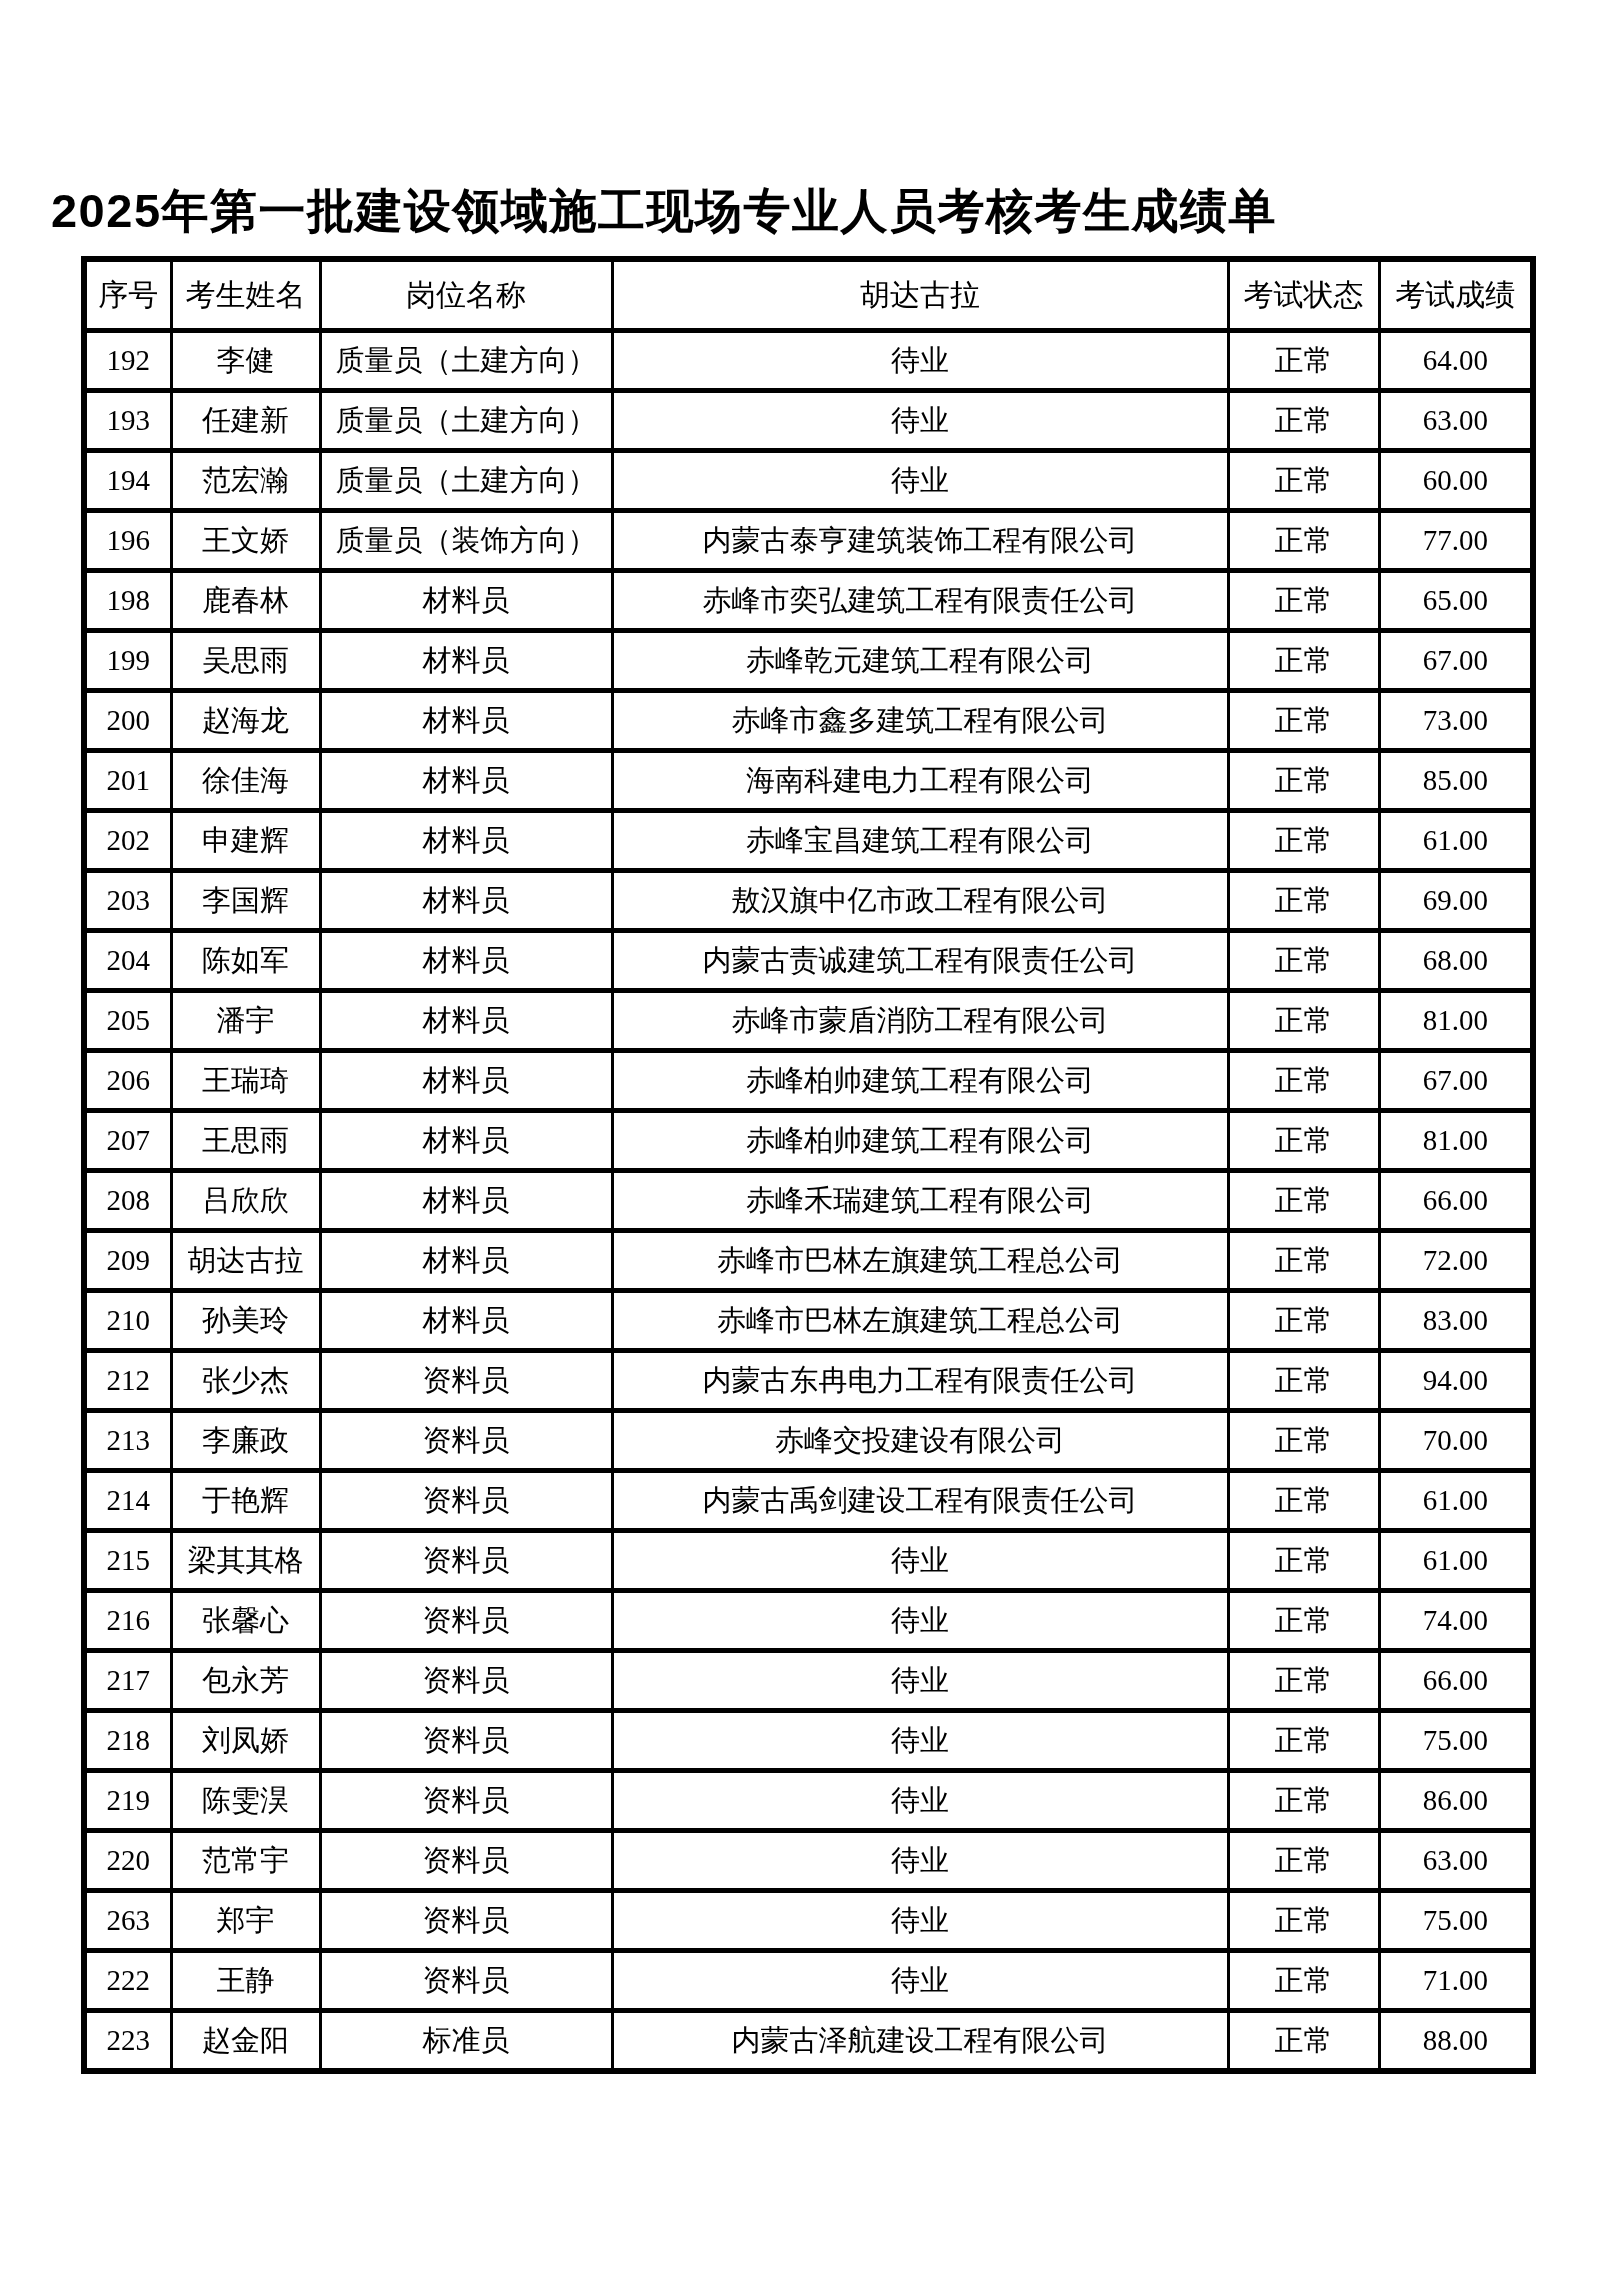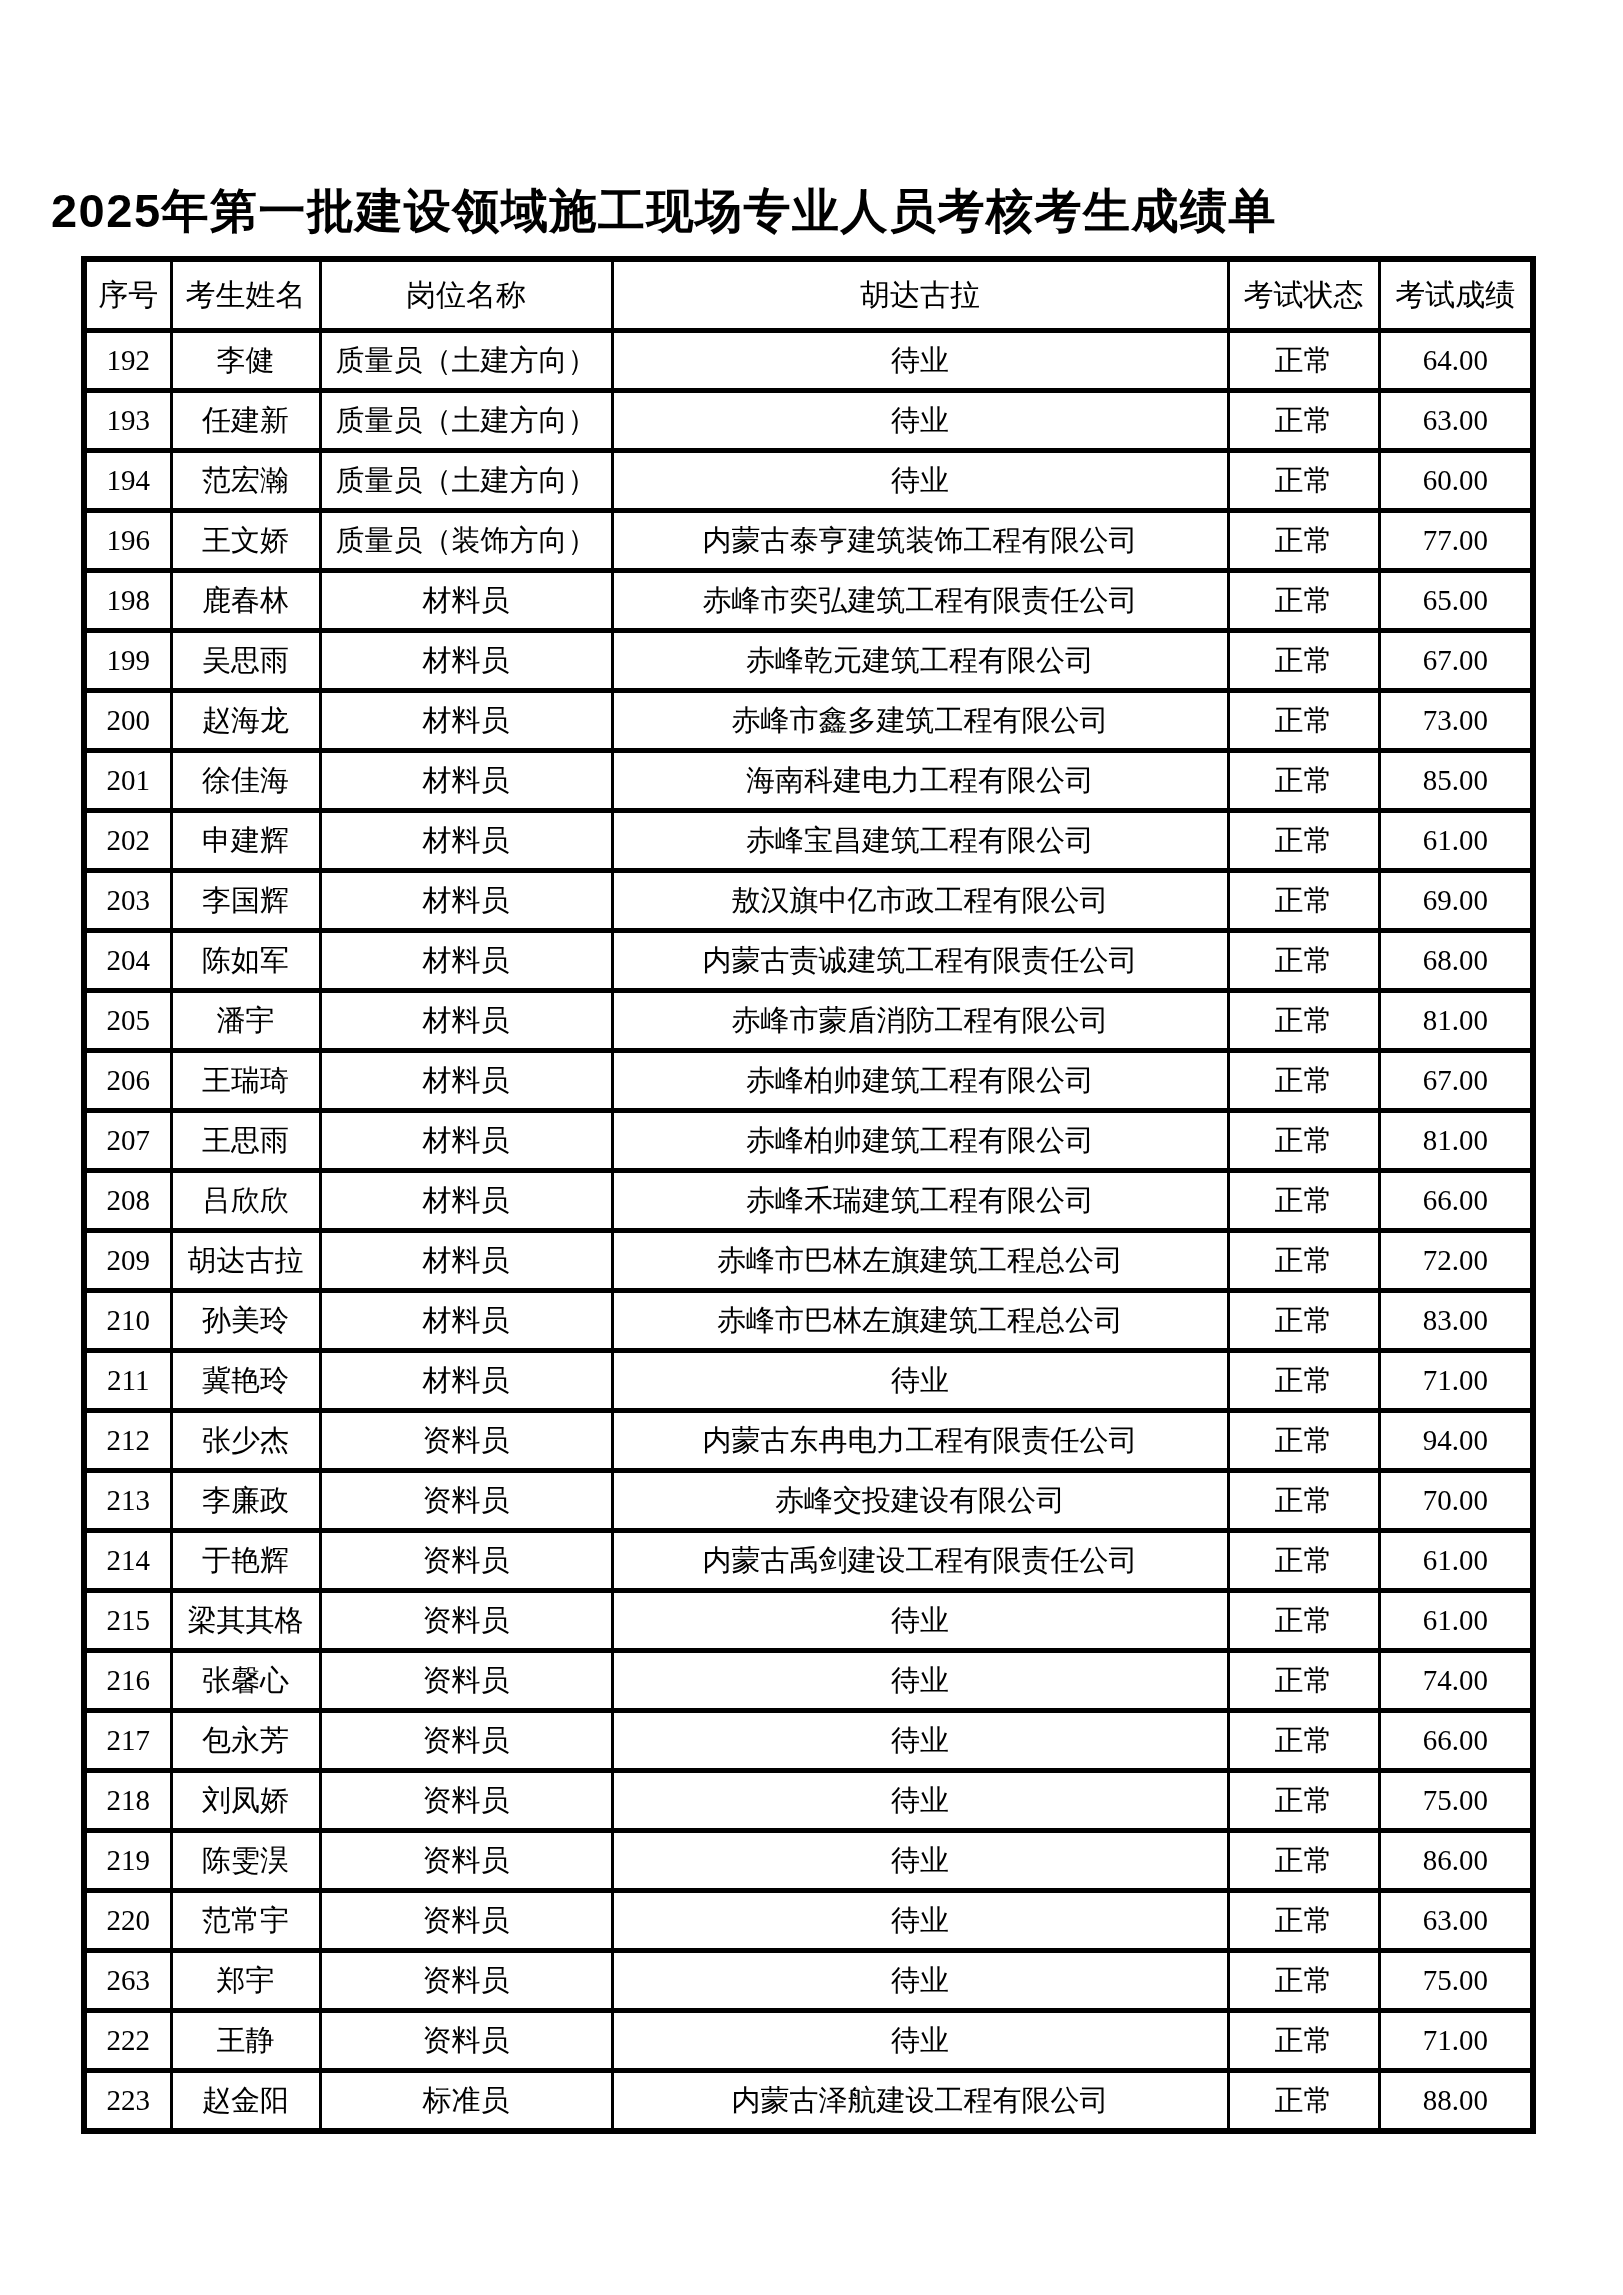--- a/index.html
+++ b/index.html
@@ -217,28 +217,20 @@
         </tr>
         <tr>
           <td>210</td>
           <td>孙美玲</td>
           <td>材料员</td>
           <td>赤峰市巴林左旗建筑工程总公司</td>
           <td>正常</td>
           <td>83.00</td>
         </tr>
         <tr>
-          <td>211</td>
-          <td>冀艳玲</td>
-          <td>材料员</td>
-          <td>待业</td>
-          <td>正常</td>
-          <td>71.00</td>
-        </tr>
-        <tr>
           <td>212</td>
           <td>张少杰</td>
           <td>资料员</td>
           <td>内蒙古东冉电力工程有限责任公司</td>
           <td>正常</td>
           <td>94.00</td>
         </tr>
         <tr>
           <td>213</td>
           <td>李廉政</td>

